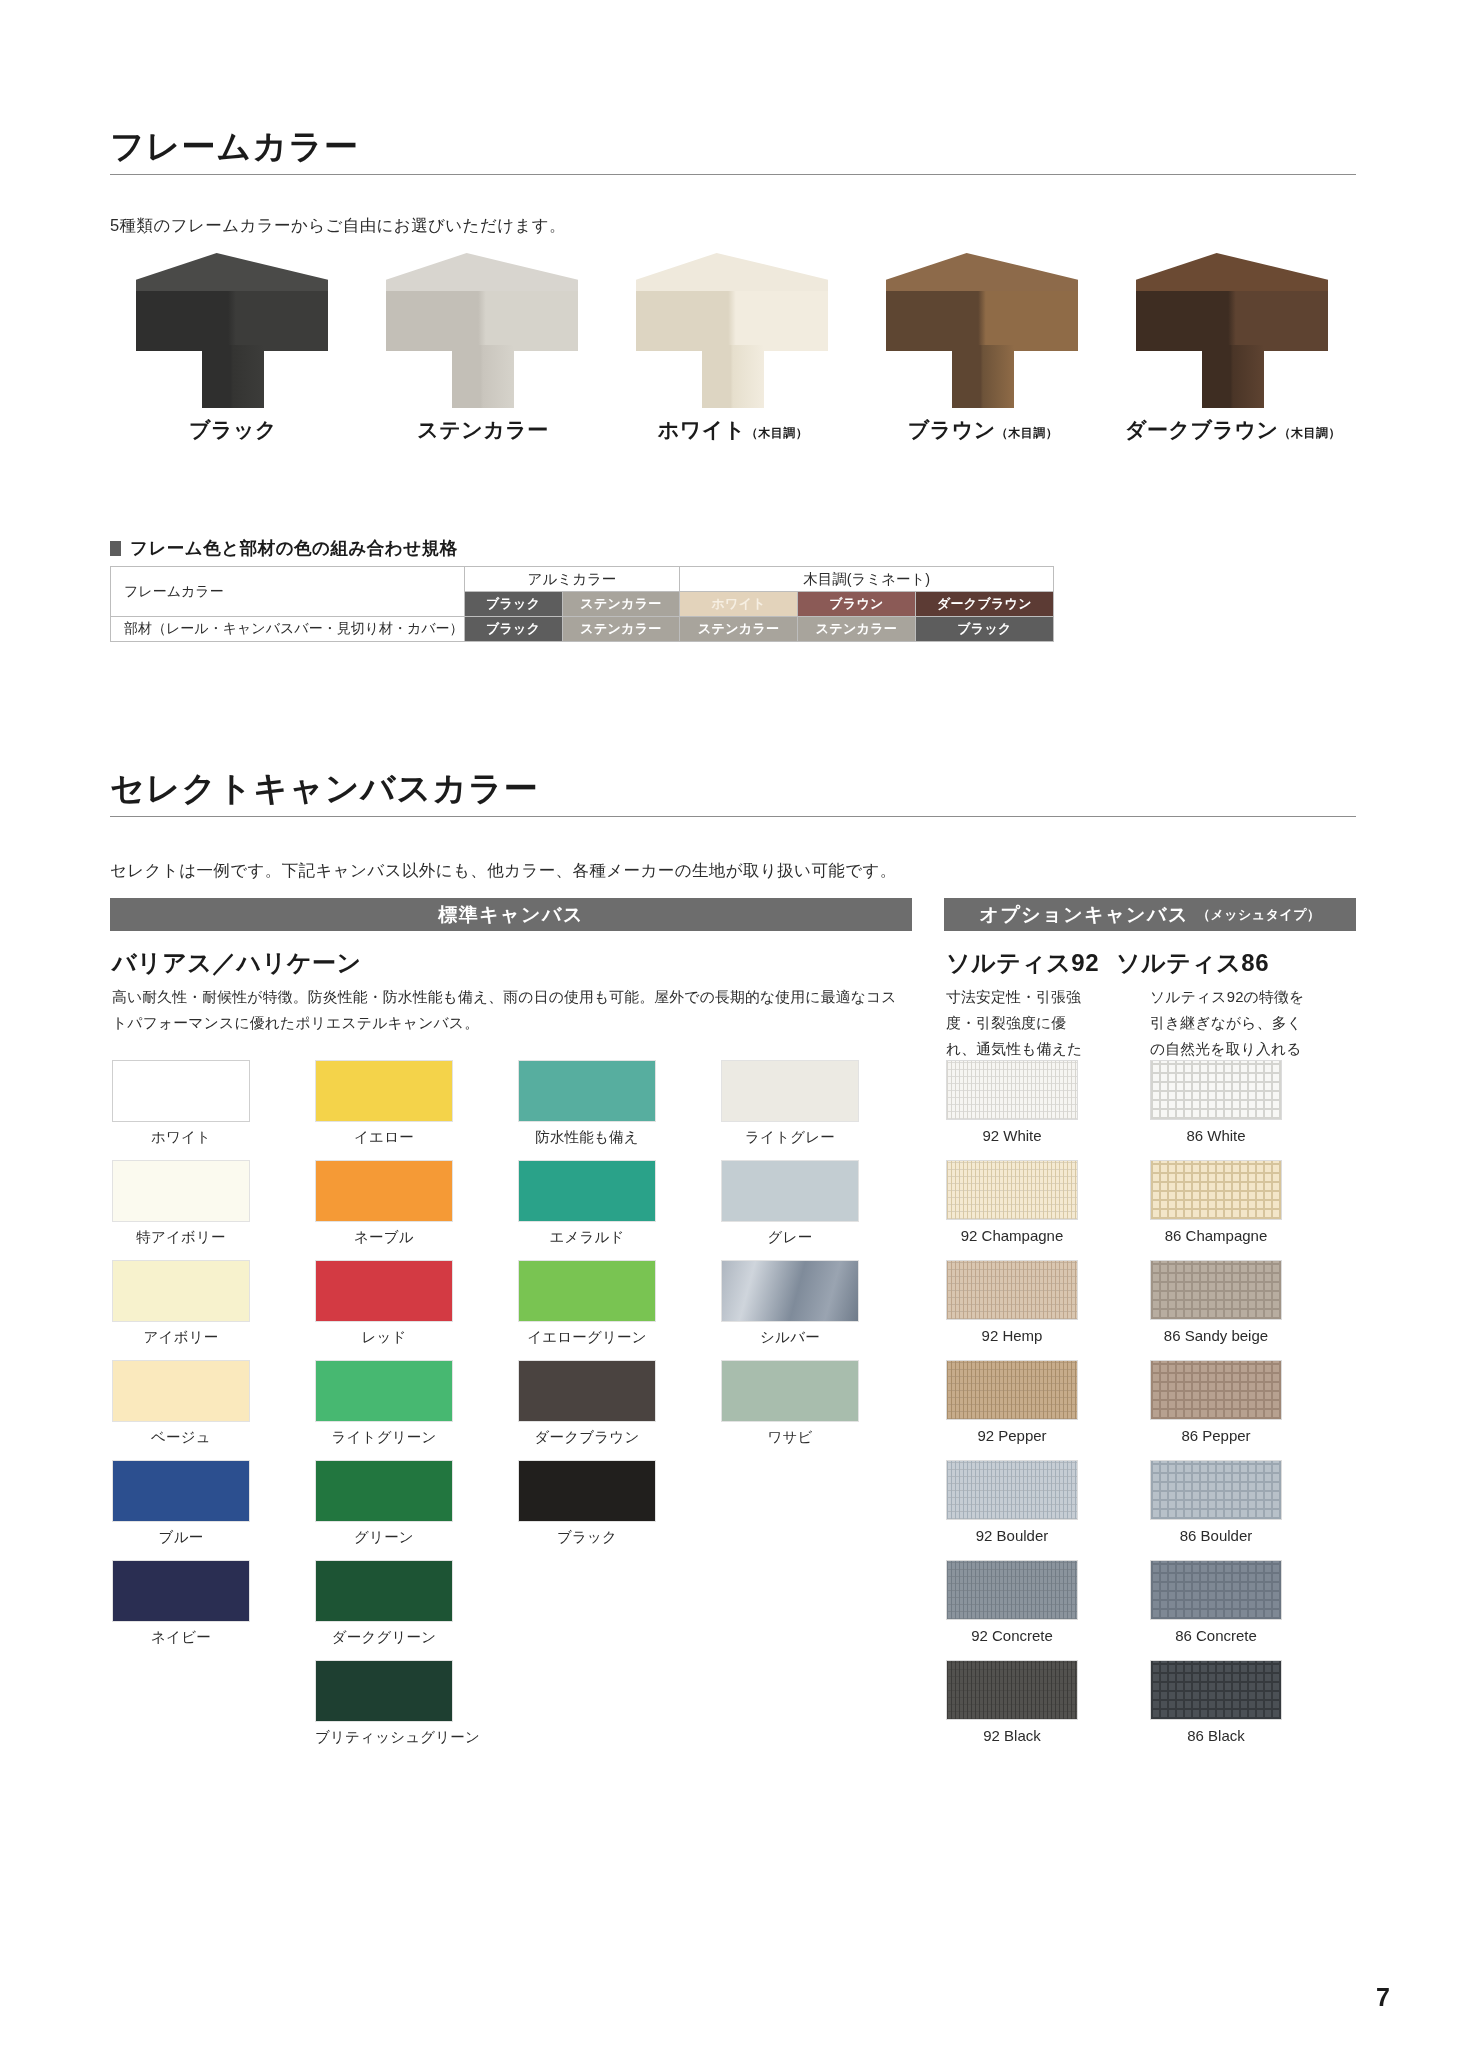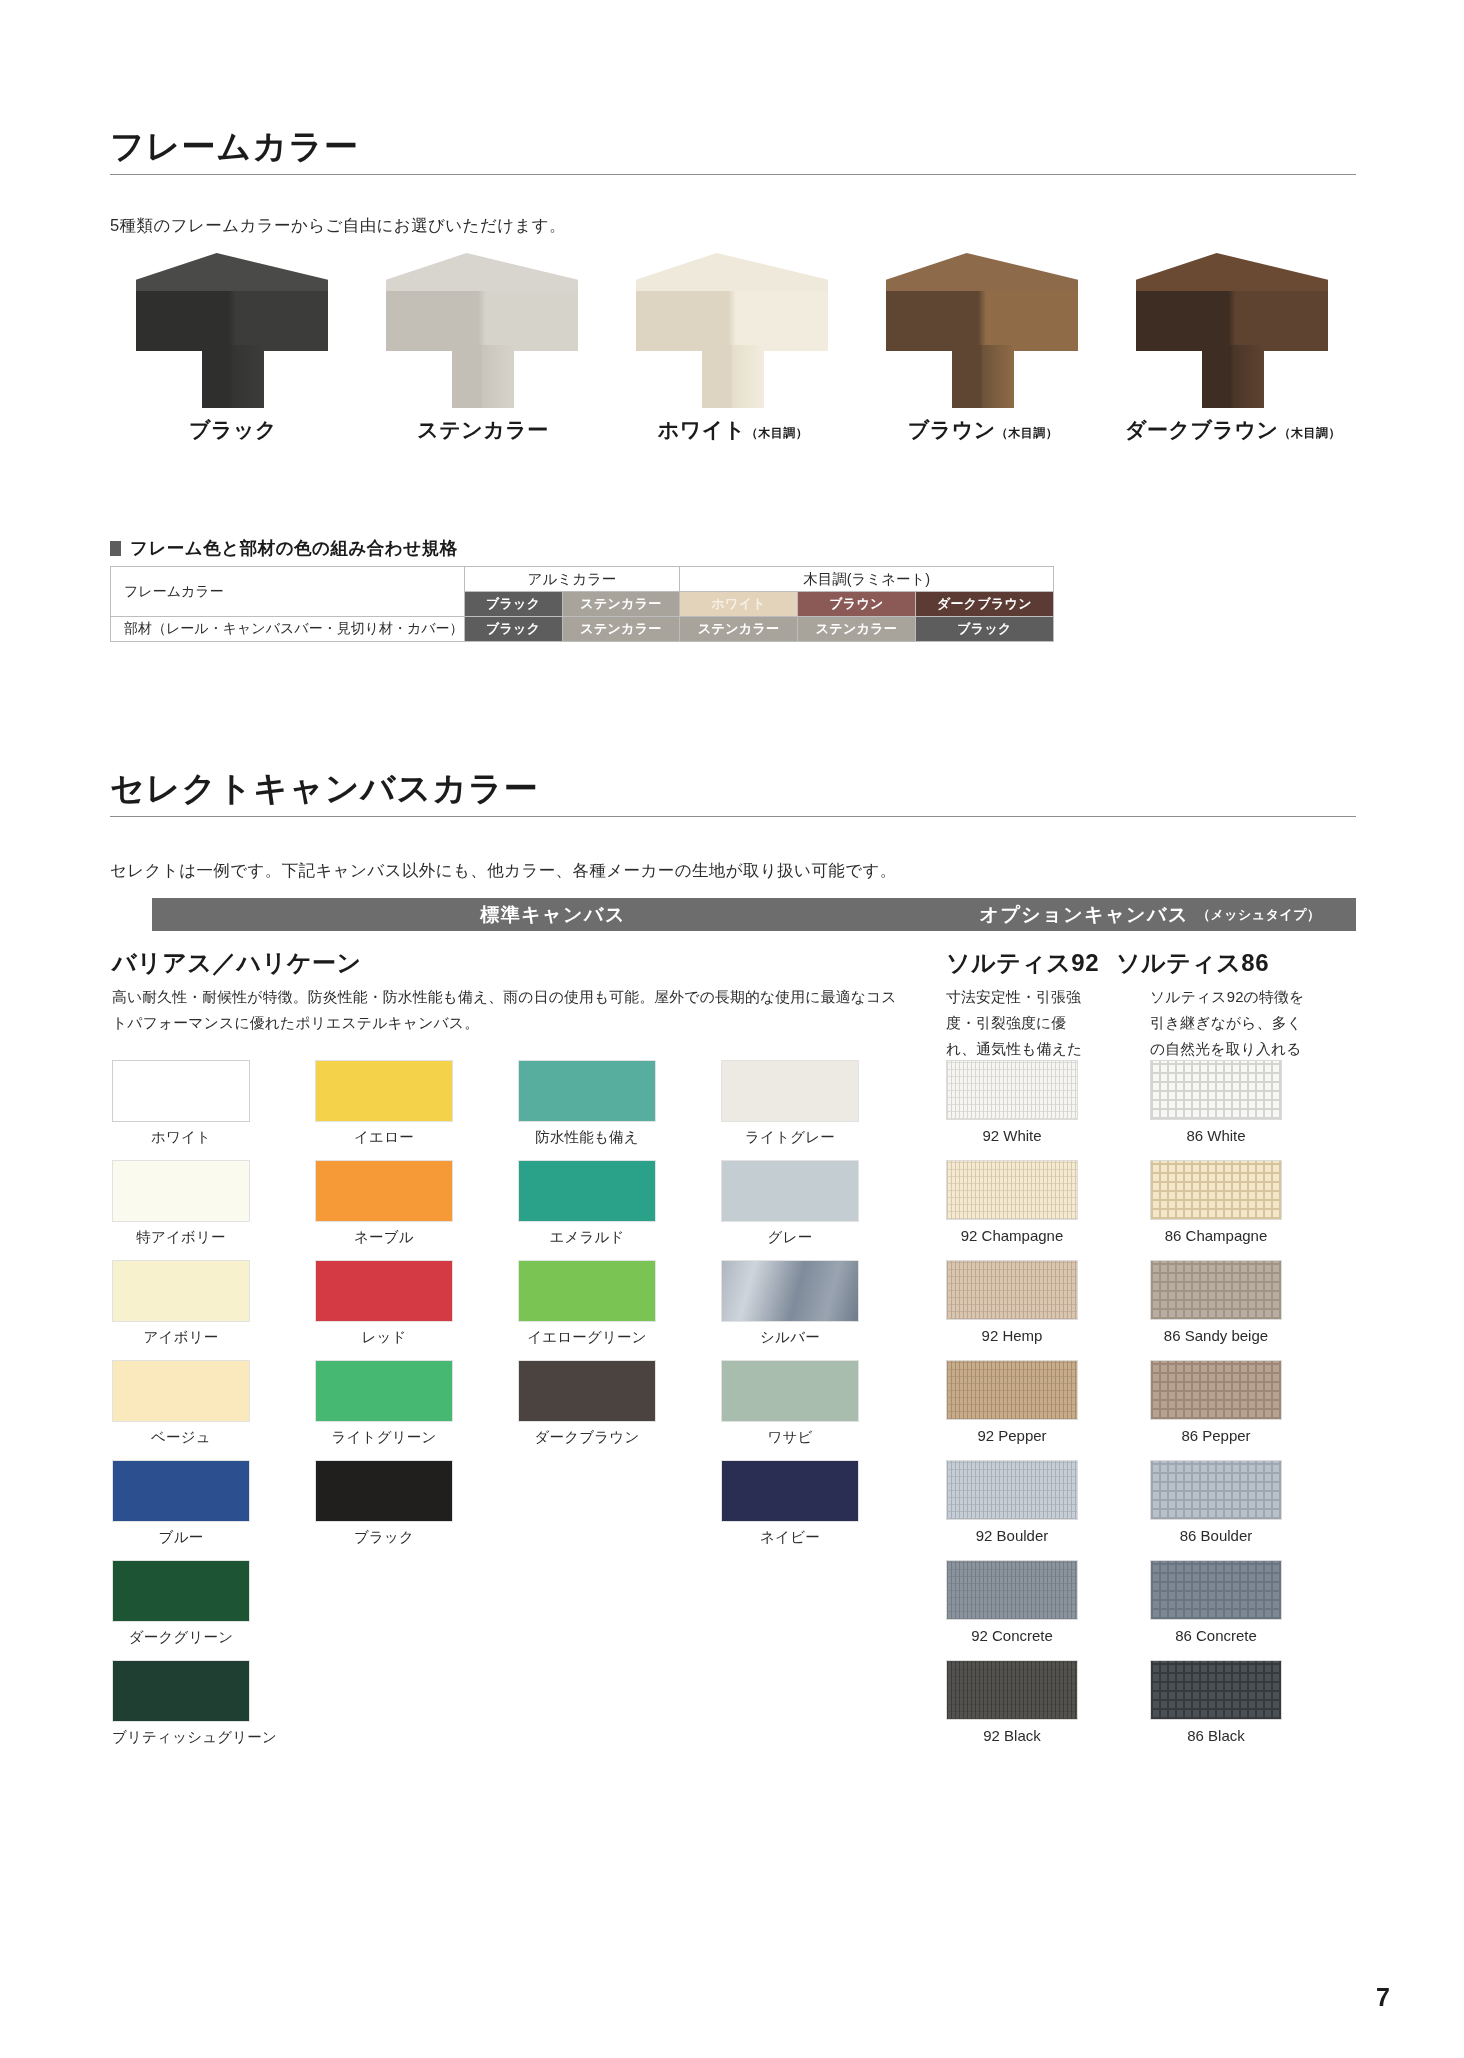--- a/index.html
+++ b/index.html
@@ -245,21 +245,21 @@
         </tr>
     </tbody>
   </table>
 
   <div class="sec-head" style="left:110px; top:770px; width:1246px;">
     <div class="sec-title">セレクトキャンバスカラー</div>
     <div class="sec-rule"></div>
   </div>
   <div class="lead" style="position:absolute; left:110px; top:860px;">セレクトは一例です。下記キャンバス以外にも、他カラー、各種メーカーの生地が取り扱い可能です。</div>
 
-  <div class="band" style="left:110px; top:898px; width:802px;margin-left:42px;">
+  <div class="band" style="left:110px; top:898px; width:802px;">
     <span>標準キャンバス</span>
   </div>
   <div class="band" style="left:944px; top:898px; width:412px;">
     <span>オプションキャンバス</span>
     <span class="small">（メッシュタイプ）</span>
   </div>
 
   <div class="canvas-name" style="left:112px; top:947px;">バリアス／ハリケーン</div>
   <div class="canvas-desc" style="left:112px; top:985px; width:790px;">高い耐久性・耐候性が特徴。防炎性能・防水性能も備え、雨の日の使用も可能。屋外での長期的な使用に最適なコストパフォーマンスに優れたポリエステルキャンバス。</div>
 
@@ -332,20 +332,24 @@
       </div>
       <div class="sw-cell">
         <div class="sw-box" style="background: rgb(168, 189, 173);"></div>
         <div class="sw-label">ワサビ</div>
       </div>
       <div class="sw-cell">
         <div class="sw-box" style="background: rgb(44, 79, 143);"></div>
         <div class="sw-label">ブルー</div>
       </div>
       <div class="sw-cell">
+        <div class="sw-box" style="background: rgb(34, 118, 63);"></div>
+        <div class="sw-label">グリーン</div>
+      </div>
+      <div class="sw-cell">
         <div class="sw-box" style="background: rgb(33, 31, 29);"></div>
         <div class="sw-label">ブラック</div>
       </div>
       <div class="sw-cell"></div>
       <div class="sw-cell">
         <div class="sw-box" style="background: rgb(42, 46, 82);"></div>
         <div class="sw-label">ネイビー</div>
       </div>
       <div class="sw-cell">
         <div class="sw-box" style="background: rgb(29, 84, 52);"></div>

